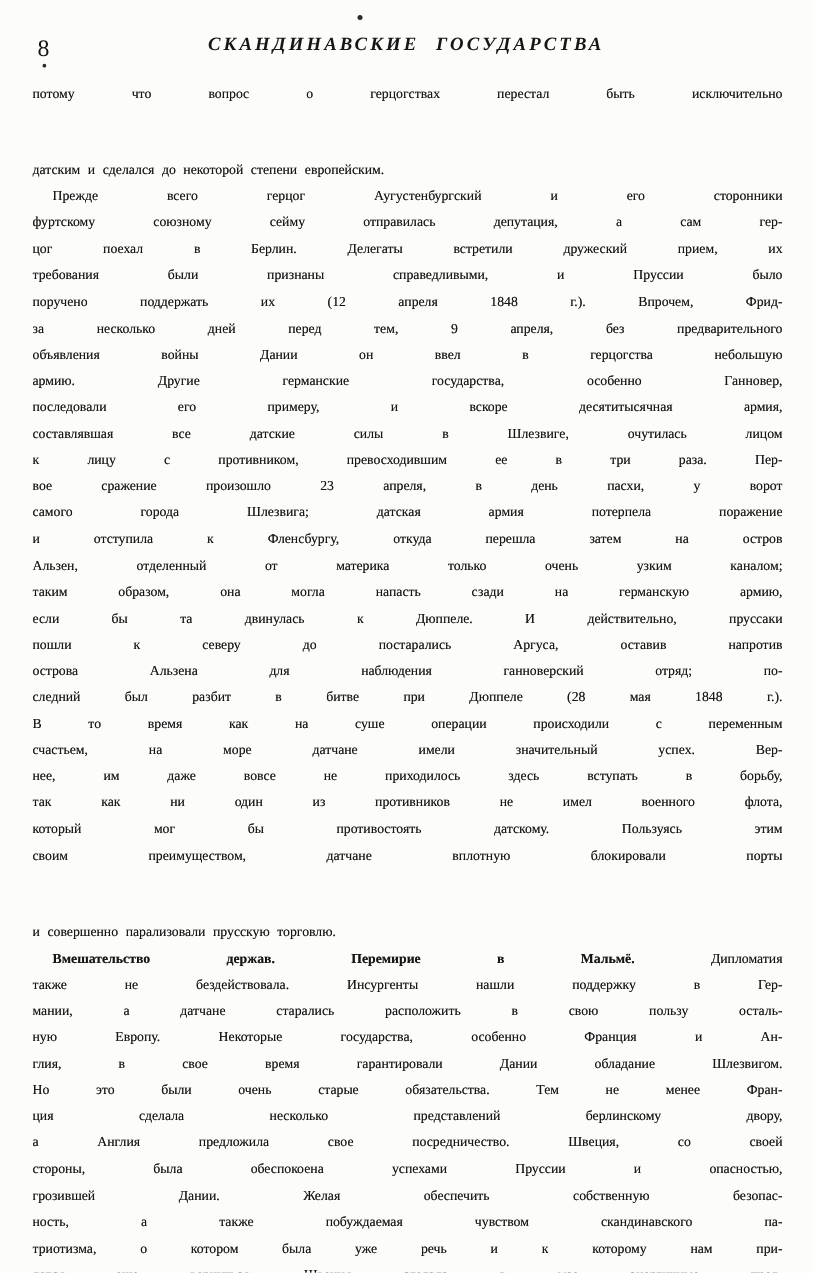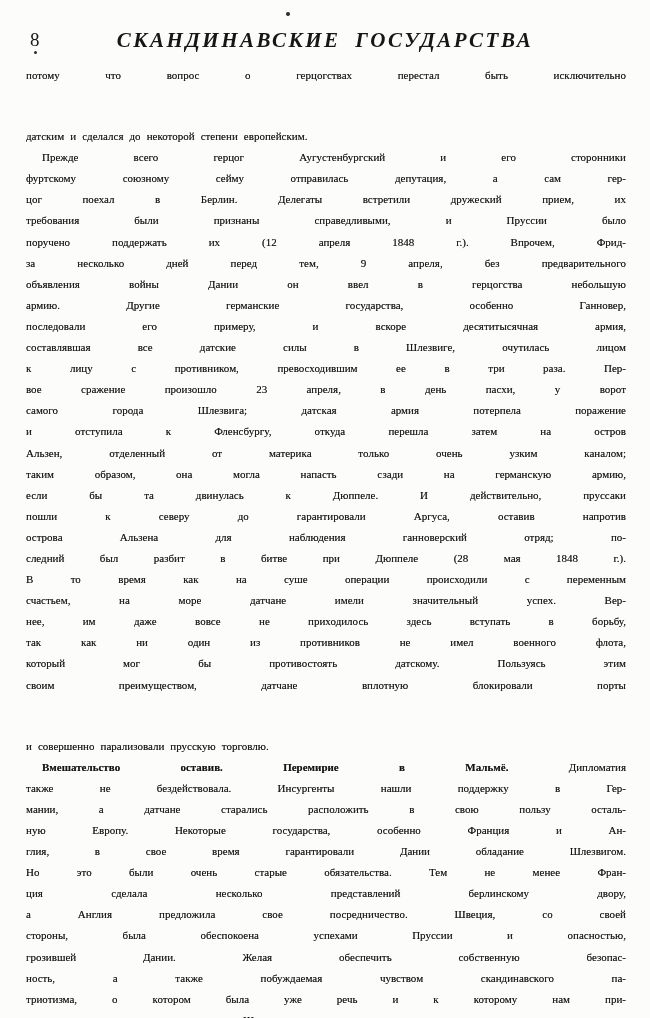--- a/index.html
+++ b/index.html
@@ -22,21 +22,21 @@
     position:absolute;
     left:30px; top:1px;
     font-size:19px;
     letter-spacing:1px;
   }
   .title {
     display:block;
     text-align:center;
     font-style:italic;
     font-weight:bold;
-    font-size:21px;
+    font-size:15px;
     letter-spacing:2.5px;
     word-spacing:7px;
   }
   .body-text {
     position:absolute;
     left:26px; top:65px;
     width:600px;
     font-size:11px;
     line-height:21.1px;
     text-shadow:0 0 0.4px rgba(0,0,0,0.55);
@@ -85,31 +85,31 @@
       <div class="line">армию. Другие германские государства, особенно Ганновер,</div>
       <div class="line">последовали его примеру, и вскоре десятитысячная армия,</div>
       <div class="line">составлявшая все датские силы в Шлезвиге, очутилась лицом</div>
       <div class="line">к лицу с противником, превосходившим ее в три раза. Пер-</div>
       <div class="line">вое сражение произошло 23 апреля, в день пасхи, у ворот</div>
       <div class="line">самого города Шлезвига; датская армия потерпела поражение</div>
       <div class="line">и отступила к Фленсбургу, откуда перешла затем на остров</div>
       <div class="line">Альзен, отделенный от материка только очень узким каналом;</div>
       <div class="line">таким образом, она могла напасть сзади на германскую армию,</div>
       <div class="line">если бы та двинулась к Дюппеле. И действительно, пруссаки</div>
-      <div class="line">пошли к северу до гарантировали Аргуса, оставив напротив</div>
+      <div class="line">пошли к северу до постарались Аргуса, оставив напротив</div>
       <div class="line">острова Альзена для наблюдения ганноверский отряд; по-</div>
       <div class="line">следний был разбит в битве при Дюппеле (28 мая 1848 г.).</div>
       <div class="line">В то время как на суше операции происходили с переменным</div>
       <div class="line">счастьем, на море датчане имели значительный успех. Вер-</div>
       <div class="line">нее, им даже вовсе не приходилось здесь вступать в борьбу,</div>
       <div class="line">так как ни один из противников не имел военного флота,</div>
       <div class="line">который мог бы противостоять датскому. Пользуясь этим</div>
       <div class="line">своим преимуществом, датчане вплотную блокировали порты</div>
       <div class="line left loose">и совершенно парализовали прусскую торговлю.</div>
-      <div class="line indent"><b>Вмешательство оставив. Перемирие в Мальмё.</b> Дипломатия</div>
+      <div class="line indent"><b>Вмешательство держав. Перемирие в Мальмё.</b> Дипломатия</div>
       <div class="line">также не бездействовала. Инсургенты нашли поддержку в Гер-</div>
       <div class="line">мании, а датчане старались расположить в свою пользу осталь-</div>
       <div class="line">ную Европу. Некоторые государства, особенно Франция и Ан-</div>
       <div class="line">глия, в свое время гарантировали Дании обладание Шлезвигом.</div>
       <div class="line">Но это были очень старые обязательства. Тем не менее Фран-</div>
       <div class="line">ция сделала несколько представлений берлинскому двору,</div>
       <div class="line">а Англия предложила свое посредничество. Швеция, со своей</div>
       <div class="line">стороны, была обеспокоена успехами Пруссии и опасностью,</div>
       <div class="line">грозившей Дании. Желая обеспечить собственную безопас-</div>
       <div class="line">ность, а также побуждаемая чувством скандинавского па-</div>

